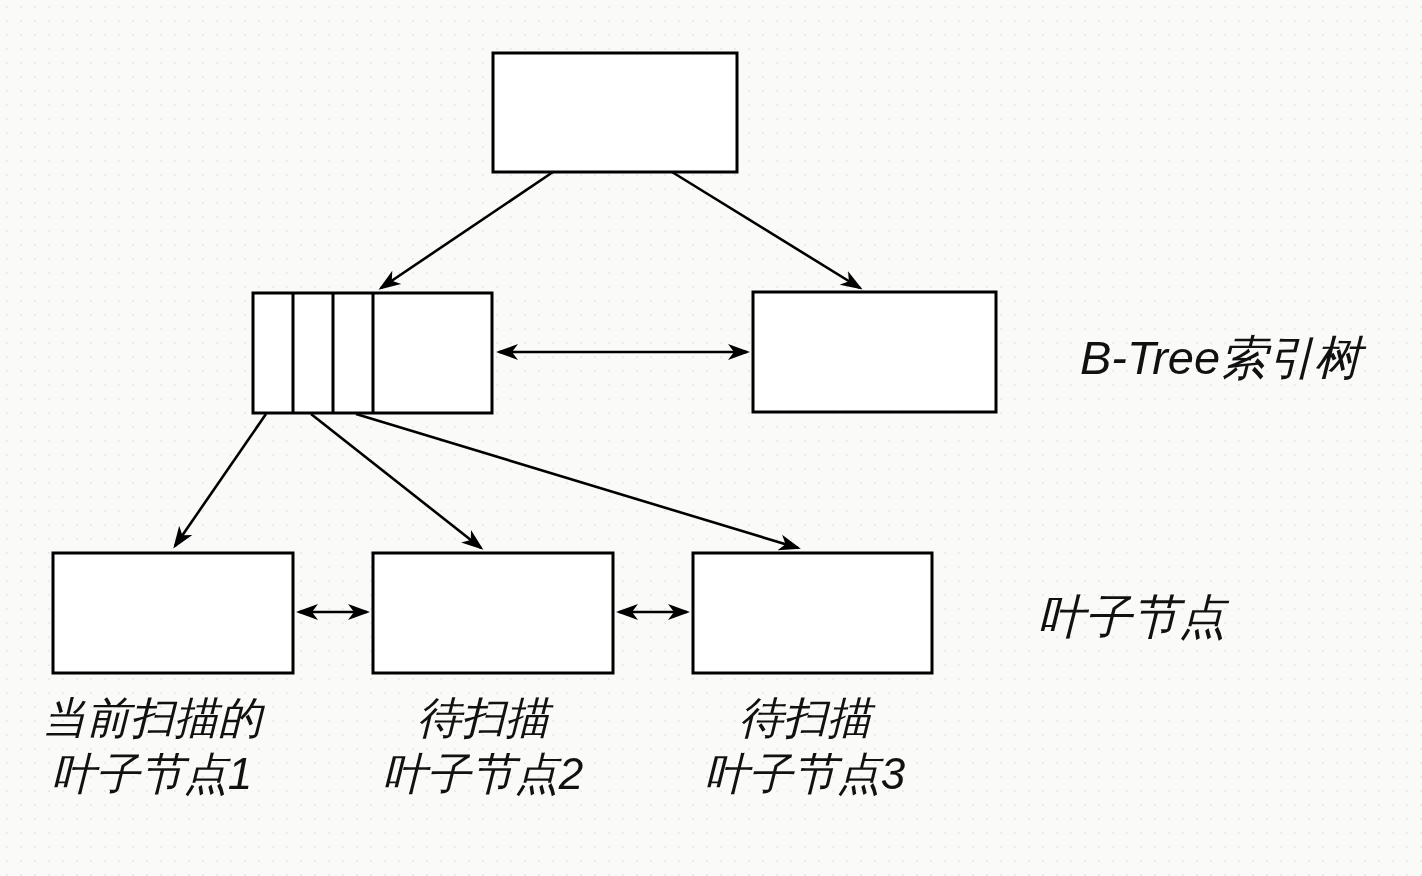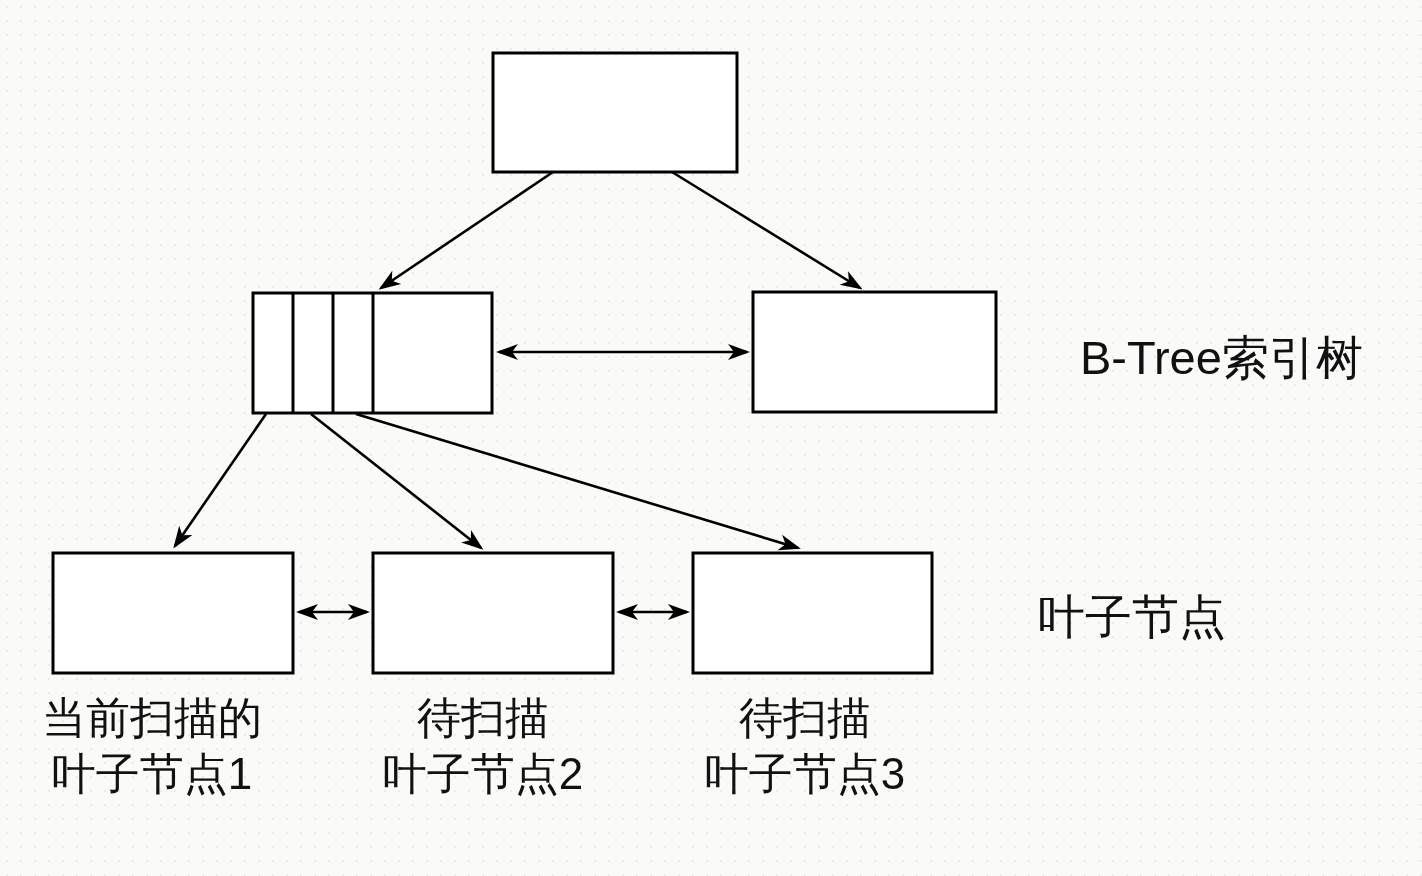--- a/index.html
+++ b/index.html
@@ -8,20 +8,21 @@
   }
   .canvas {
     position: relative;
     width: 1422px;
     height: 876px;
     background-color: #fafaf8;
     background-image: radial-gradient(#ecebe8 1.2px, transparent 1.2px);
     background-size: 14px 14px;
     font-family: "Liberation Sans", sans-serif;
     overflow: hidden;
+    font-style: italic;
   }
   svg { display: block; }
   .node {
     fill: #ffffff;
     stroke: #000000;
     stroke-width: 3;
   }
   .divider {
     stroke: #000000;
     stroke-width: 3;

